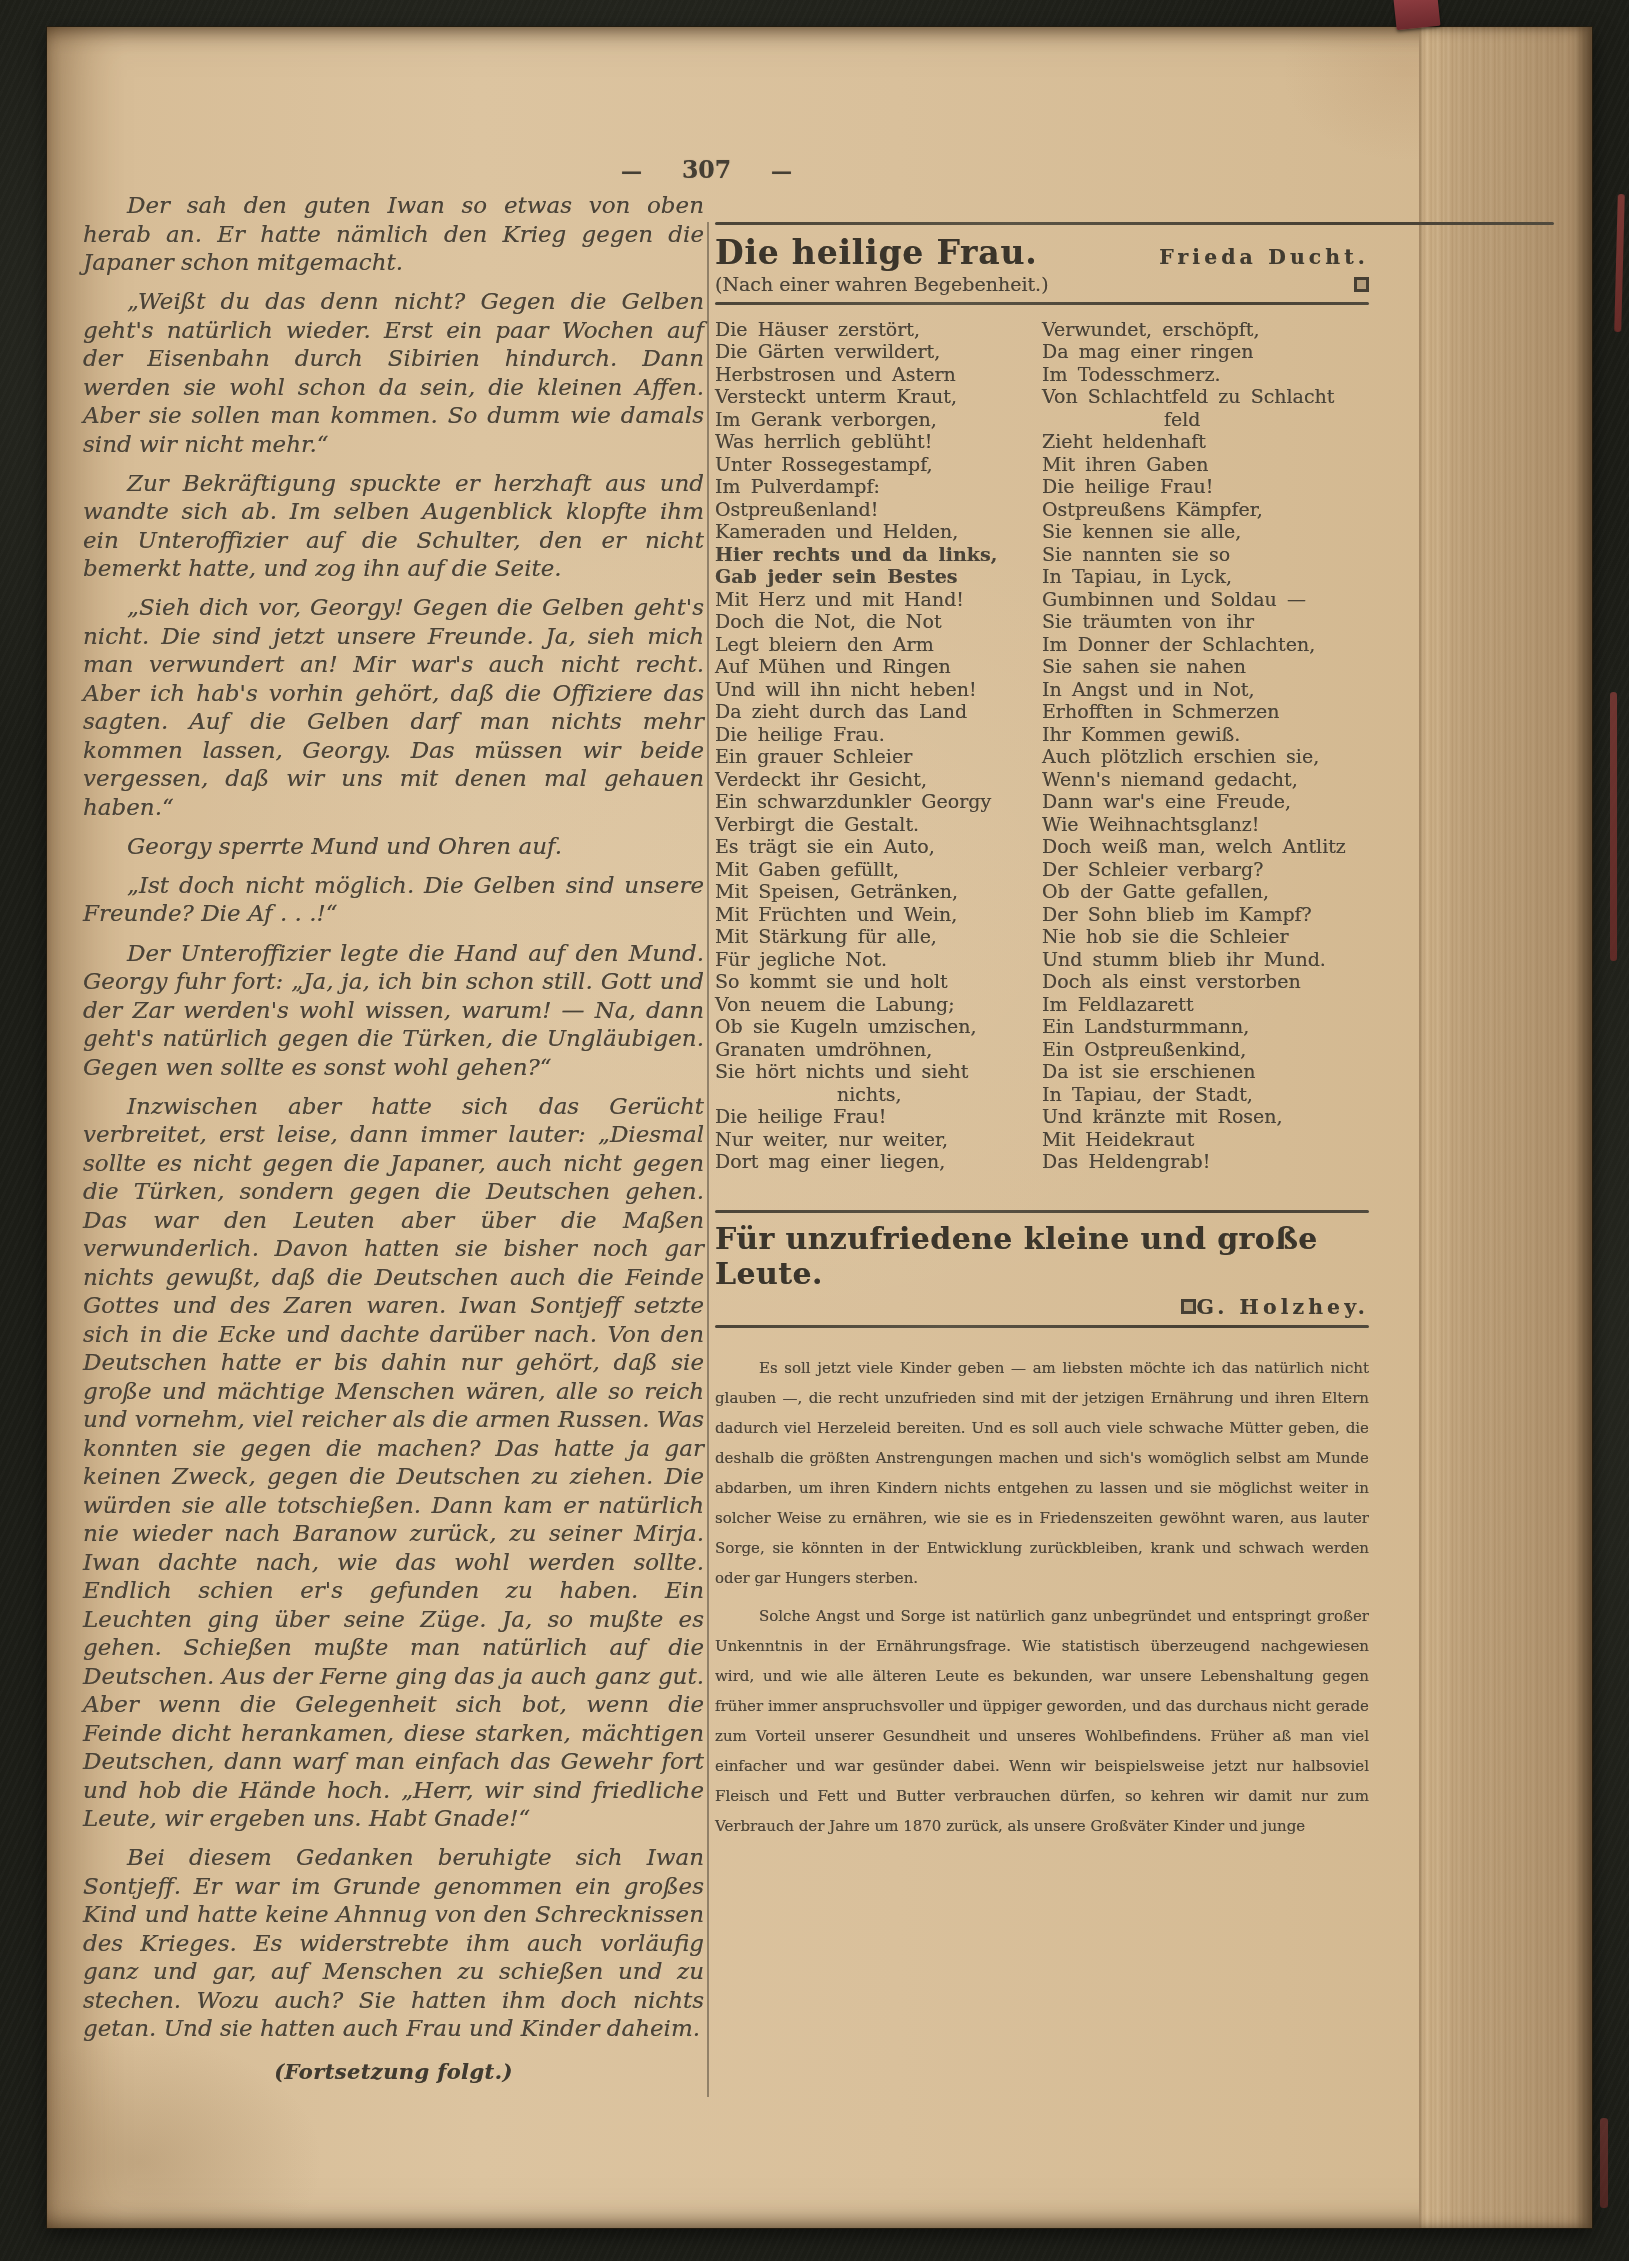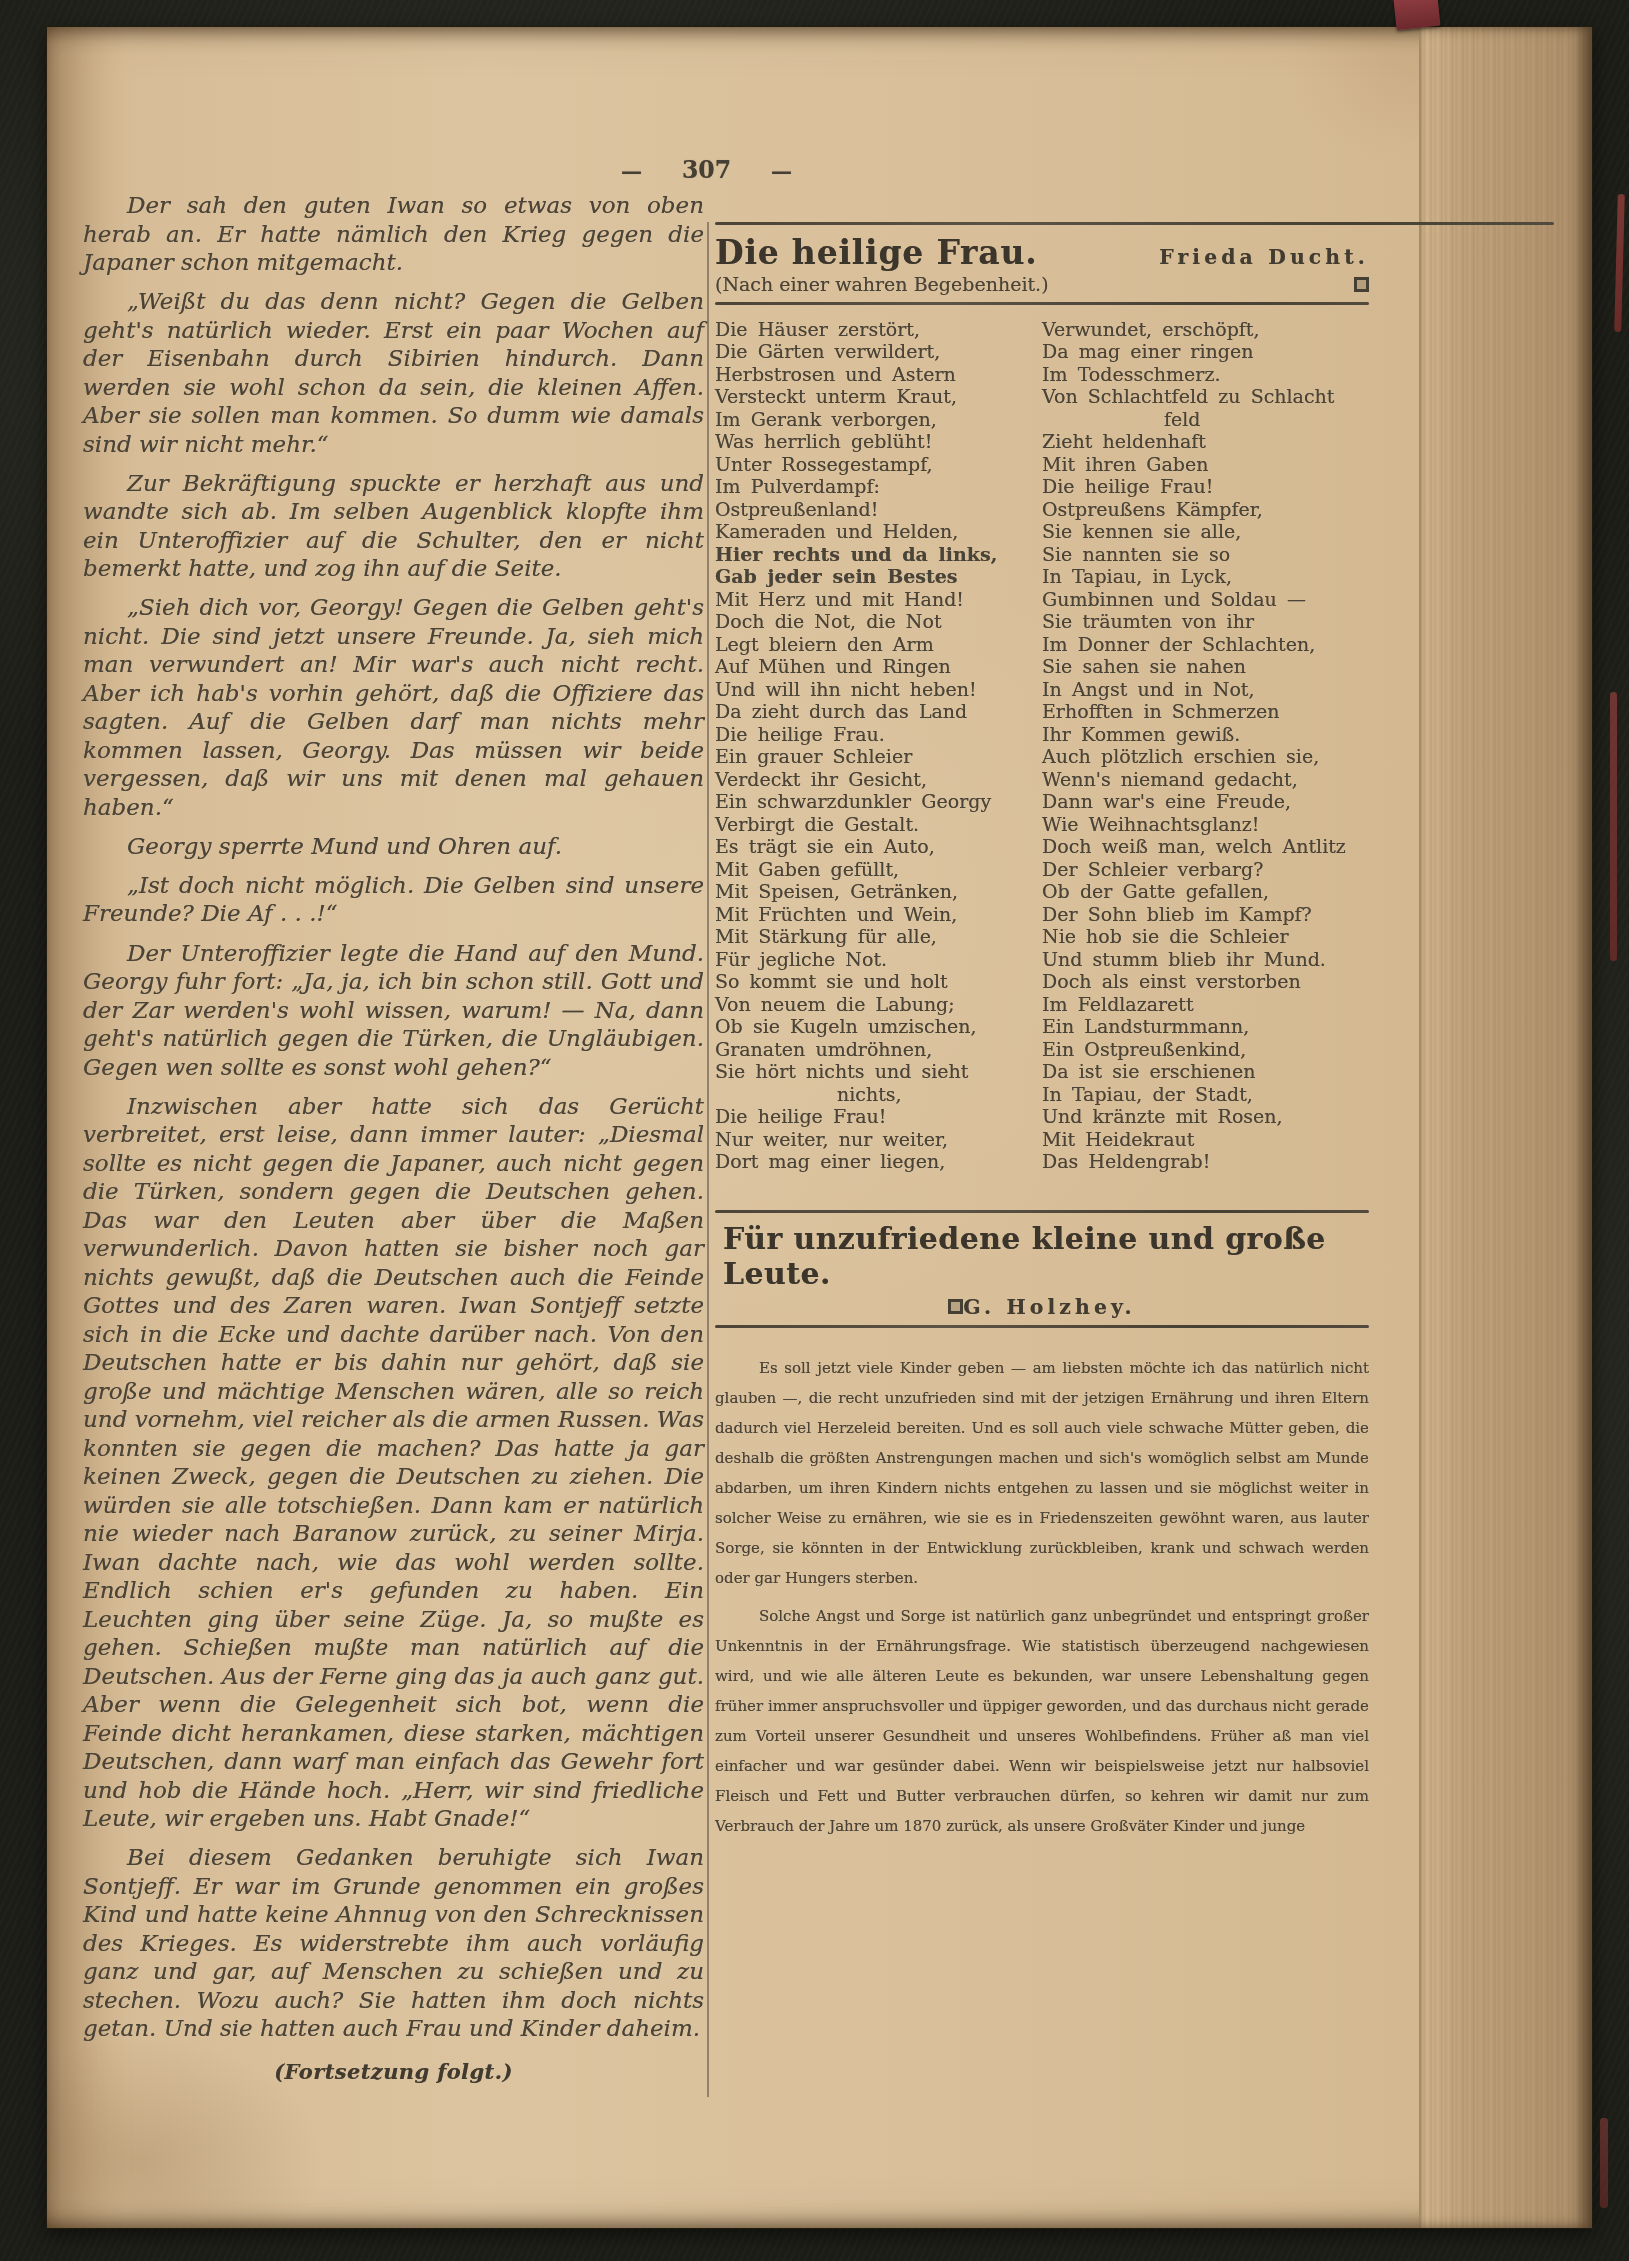--- a/index.html
+++ b/index.html
@@ -67,22 +67,22 @@
 
   .poem{display:flex;margin-top:13px;}
   .poem-col{width:50%;}
   .poem-line{font-size:19px;line-height:22.5px;word-spacing:4.1px;white-space:nowrap;}
   .poem-line.indent{padding-left:122px;}
   .poem-line.bold{font-weight:bold;}
 
   .rule-after-poem{margin-top:37px;}
 
   .art2-head{margin-top:8.1px;}
-  .art2-title{font-size:30px;font-weight:bold;color:#3b352b;letter-spacing:0.4px;margin-left:8px;}
-  .art2-author-row{display:flex;justify-content:center;align-items:center;margin:3.3px 0 6.5px 0;}
+  .art2-title{font-size:30px;font-weight:bold;color:#3b352b;letter-spacing:0.4px;}
+  .art2-author-row{display:flex;justify-content:flex-end;align-items:center;margin:3.3px 0 6.5px 0;}
   .art2-author{font-size:20.4px;font-weight:bold;letter-spacing:4.1px;color:#413b30;}
 
   .art2-body{margin-top:24.4px;text-align:justify;font-size:15px;line-height:30px;}
   .art2-body .para{text-indent:44px;margin:0 0 8.1px 0;}
 
   .red-fragment{position:absolute;left:1395px;top:-3.3px;width:44px;height:31px;
     background:linear-gradient(180deg,#8d3c40,#6c292d);transform:rotate(-6deg);
     border-radius:1.6px;box-shadow:0 1.6px 3.3px rgba(0,0,0,.5);}
   .red-streak{position:absolute;background:linear-gradient(180deg,#93403c,#7a2f2c);
     border-radius:3.3px;filter:blur(0.5px);}

